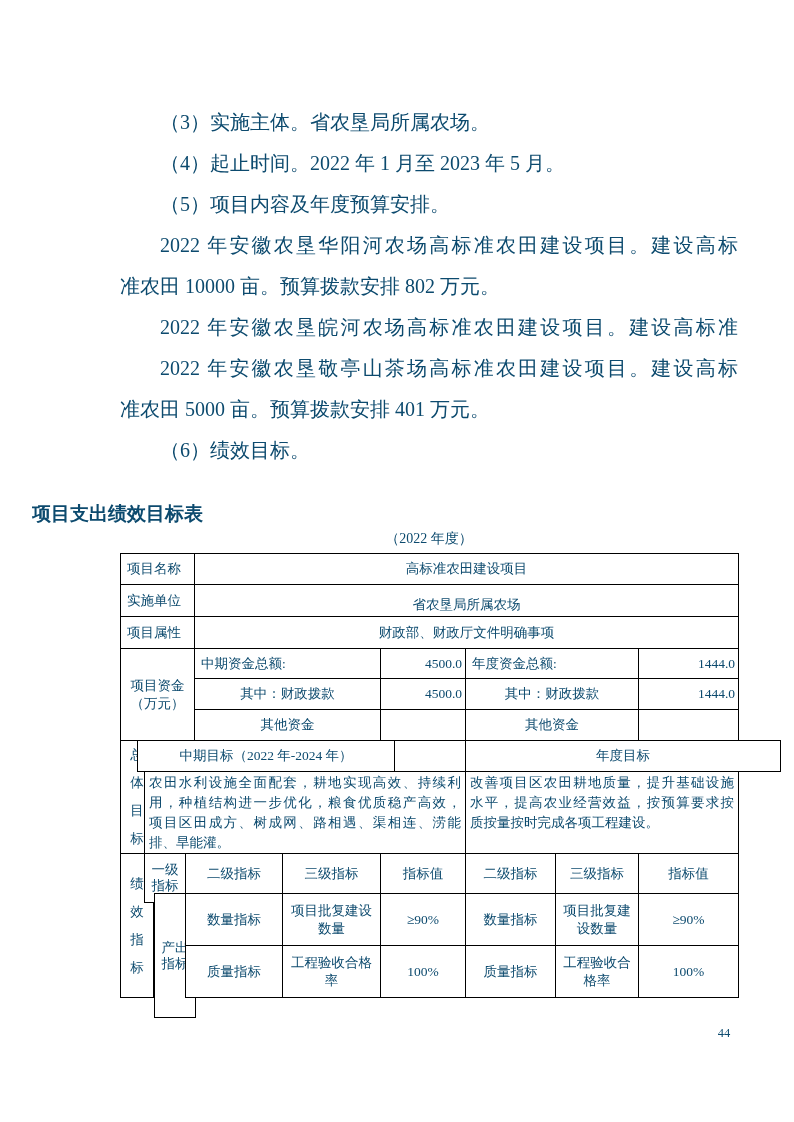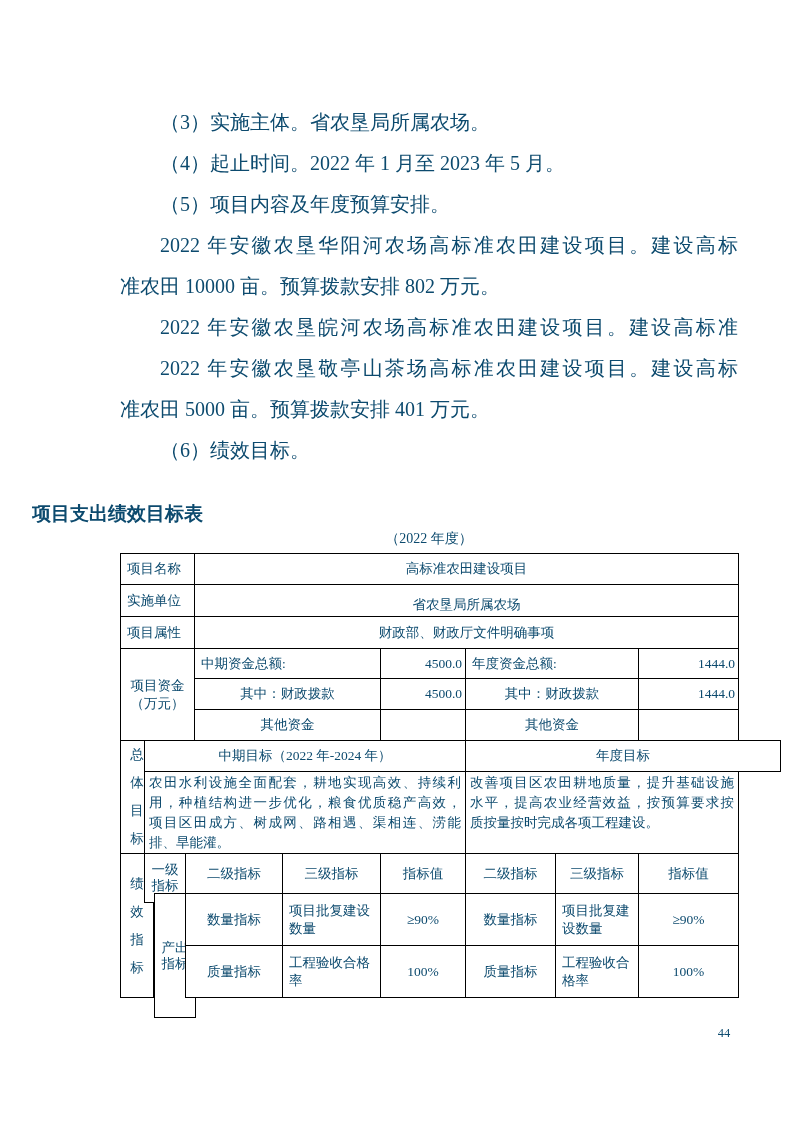--- a/index.html
+++ b/index.html
@@ -12,21 +12,21 @@
   .fill{text-align:justify;text-align-last:justify;}
   
   .doc-title{position:absolute;left:0;top:501px;width:100%;text-align:left;
              font-size:19px;font-weight:bold;font-family:"Liberation Sans","DejaVu Sans",sans-serif;}
   .doc-subtitle{position:absolute;left:0;top:530px;width:100%;text-align:center;font-size:14px;}
   
   .tbl{position:absolute;left:88px;top:553px;width:620px;height:446px;font-size:13.5px;}
   .c{position:absolute;box-sizing:border-box;border:1px solid #000;background:#fff;
      display:flex;align-items:center;justify-content:center;text-align:center;
      line-height:1.3;overflow:hidden;}
-  .c.left{justify-content:flex-start;text-align:left;padding:0 6px;}
+  .c.left{justify-content:flex-start;text-align:center;padding:0 6px;}
   .c.num{justify-content:flex-end;text-align:left;padding:0 3px;}
   .c.pad8{padding:0 8px;}
   .c.vert{line-height:28px;padding:16px;}
   .c.hdr2{line-height:16px;}
   .c.blk{display:block;text-align:justify;padding:1px 4px;}
   .tl{line-height:20px;}
   .tl.fill{text-align:justify;text-align-last:justify;}
   
   .pagenum{position:absolute;left:662px;top:1026px;width:60px;text-align:center;font-size:12.5px;}
 </style>
@@ -67,21 +67,21 @@
     <div class="c" style="left:74px;top:125px;width:187px;height:32px">其中：财政拨款</div>
     <div class="c num" style="left:260px;top:125px;width:86px;height:32px">4500.0</div>
     <div class="c" style="left:345px;top:125px;width:174px;height:32px">其中：财政拨款</div>
     <div class="c num" style="left:518px;top:125px;width:101px;height:32px">1444.0</div>
     <div class="c" style="left:74px;top:156px;width:187px;height:32px">其他资金</div>
     <div class="c num" style="left:260px;top:156px;width:86px;height:32px"></div>
     <div class="c" style="left:345px;top:156px;width:174px;height:32px">其他资金</div>
     <div class="c num" style="left:518px;top:156px;width:101px;height:32px"></div>
 
     <div class="c vert" style="left:0;top:187px;width:25px;height:114px">总体目标</div>
-    <div class="c" style="left:24px;top:187px;width:322px;height:32px">中期目标（2022 年-2024 年）</div>
+    <div class="c" style="left:17px;top:187px;width:258px;height:32px">中期目标（2022 年-2024 年）</div>
     <div class="c" style="left:345px;top:187px;width:316px;height:32px">年度目标</div>
     <div class="c blk" style="left:24px;top:218px;width:322px;height:83px">
       <div class="tl fill">农田水利设施全面配套，耕地实现高效、持续利</div>
       <div class="tl fill">用，种植结构进一步优化，粮食优质稳产高效，</div>
       <div class="tl fill">项目区田成方、树成网、路相遇、渠相连、涝能</div>
       <div class="tl">排、旱能灌。</div>
     </div>
     <div class="c blk" style="left:345px;top:218px;width:274px;height:83px">
       <div class="tl fill">改善项目区农田耕地质量，提升基础设施</div>
       <div class="tl fill">水平，提高农业经营效益，按预算要求按</div>

